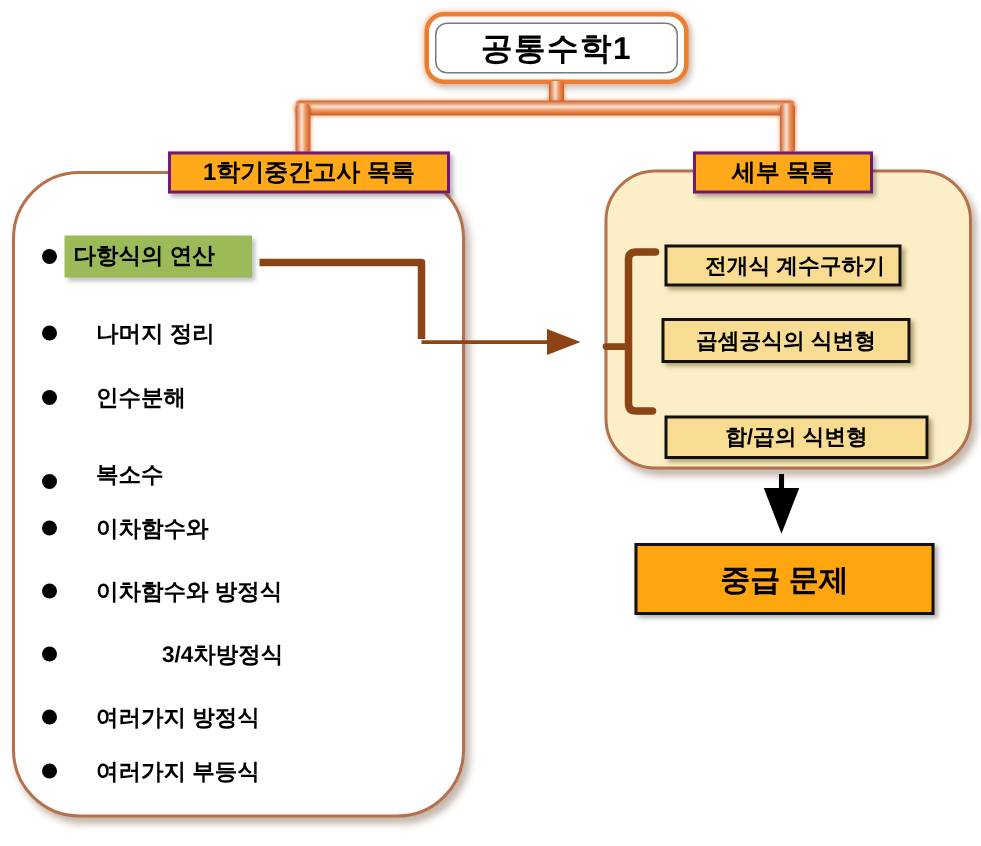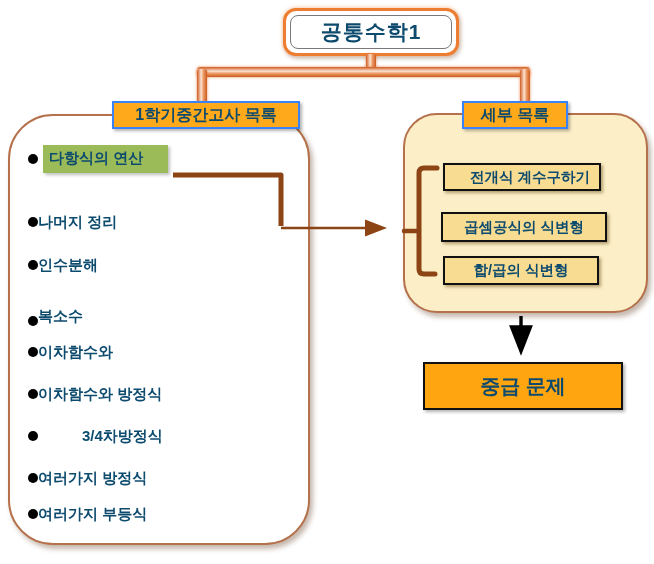--- a/index.html
+++ b/index.html
@@ -1,18 +1,18 @@
 <!DOCTYPE html>
 <html><head>
 <meta charset="utf-8">
 <style>
   html,body{margin:0;padding:0;background:#fff;}
   #canvas{
     position:relative;width:654px;height:564px;background:#fff;overflow:hidden;
-    font-family:"Liberation Sans","DejaVu Sans",sans-serif;font-weight:bold;color:#0c4a6e;
+    font-family:"Liberation Sans","DejaVu Sans",sans-serif;font-weight:bold;color:#000000;
   }
   
   .title-box{
     position:absolute;left:283px;top:8px;width:176px;height:48px;box-sizing:border-box;
     border:3px solid #ED7D31;border-radius:13px;background:#fff;
     box-shadow:0 0 4px rgba(237,125,49,.55), 2px 3px 4px rgba(0,0,0,.18);
   }
   .title-inner{
     position:absolute;left:4px;top:4px;right:4px;bottom:4px;
     border:1px solid #7a7a7a;border-radius:8px;
@@ -25,53 +25,53 @@
     height:10px;background:linear-gradient(to bottom,#CE5B21,#FBE3D3 42%,#F0A06C 62%,#C95A1F);
     box-shadow:0 0 3px rgba(231,111,43,.8);
   }
   .bar-v{
     width:10px;background:linear-gradient(to right,#CE5B21,#FBE3D3 42%,#F0A06C 62%,#C95A1F);
     box-shadow:0 0 3px rgba(231,111,43,.8);
   }
   
   .badge{
     position:absolute;box-sizing:border-box;height:28px;background:#FFA91B;
-    border:2px solid #3b82f6;display:flex;align-items:center;justify-content:center;
+    border:2px solid #701a75;display:flex;align-items:center;justify-content:center;
     font-size:16px;z-index:6;box-shadow:2px 2px 3px rgba(0,0,0,.3);
   }
   .badge-left{left:112px;top:101px;width:188px;}
-  .badge-right{left:462px;top:101px;width:106px;}
+  .badge-right{left:462px;top:101px;width:120px;}
   
   .panel{position:absolute;box-sizing:border-box;border:2px solid #B5714B;}
   .panel-left{
     left:8px;top:114px;width:302px;height:431px;border-radius:45px;background:#fff;
     box-shadow:3px 4px 5px rgba(90,50,20,.35);z-index:1;
   }
   .panel-right{
     left:403px;top:113px;width:245px;height:200px;border-radius:34px;background:#FCEFC8;
     box-shadow:3px 4px 5px rgba(90,50,20,.35);z-index:1;
   }
   
   .topics{position:absolute;left:28px;top:0;margin:0;padding:0;list-style:none;z-index:4;}
   .topic{position:absolute;display:flex;align-items:center;height:30px;white-space:nowrap;}
   .bullet{width:10px;height:10px;border-radius:50%;background:#000;flex:0 0 10px;}
-  .topic-label{margin-left:0;font-size:15px;}
+  .topic-label{margin-left:26px;font-size:15px;}
   .topic-label.hl{
     margin-left:5px;padding:4px 25px 5px 6px;background:#9BBB59;
     box-shadow:2px 2px 3px rgba(0,0,0,.25);
   }
   
   .detail-box{
     position:absolute;box-sizing:border-box;background:#F8DC92;border:2px solid #111;
     display:flex;align-items:center;justify-content:center;font-size:14.5px;
     z-index:5;box-shadow:2px 2px 3px rgba(120,95,40,.55);white-space:nowrap;
   }
   .detail-1{left:443px;top:163px;width:158px;height:28px;padding-left:16px;}
   .detail-2{left:441px;top:212px;width:166px;height:30px;}
-  .detail-3{left:443px;top:256px;width:156px;height:29px;}
+  .detail-3{left:443px;top:277px;width:176px;height:29px;}
   
   .result-box{
     position:absolute;left:423px;top:362px;width:200px;height:48px;box-sizing:border-box;
     background:#FFA50F;border:2.5px solid #111;display:flex;align-items:center;justify-content:center;
     font-size:20px;z-index:5;box-shadow:2px 2px 3px rgba(0,0,0,.3);
   }
   
   #overlay{position:absolute;left:0;top:0;z-index:3;pointer-events:none;}
 </style>
 </head>
@@ -107,21 +107,21 @@
     <path d="M173 175 H281 V226" fill="none" stroke="#8C4415" stroke-width="5" stroke-linejoin="round"></path>
     <line x1="281" y1="228" x2="382" y2="228" stroke="#8C4415" stroke-width="2.5" marker-end="url(#arrowBrown)"></line>
 
     <path d="M437 168 H424 Q419 168 419 173 V269 Q419 274 424 274 H435" fill="none" stroke="#8C4415" stroke-width="5" stroke-linecap="round"></path>
     <path d="M404 231 H419" fill="none" stroke="#8C4415" stroke-width="4.5" stroke-linecap="round"></path>
 
     <line x1="521" y1="316" x2="521" y2="349" stroke="#000" stroke-width="3.4" marker-end="url(#arrowBlack)"></line>
   </svg>
 
   <ul class="topics">
-    <li class="topic" style="top:144px;">
+    <li class="topic" style="top:156px;">
       <span class="bullet"></span>
       <span class="topic-label hl">다항식의 연산</span>
     </li>
     <li class="topic" style="top:207px;">
       <span class="bullet"></span>
       <span class="topic-label">나머지 정리</span>
     </li>
     <li class="topic" style="top:250px;">
       <span class="bullet"></span>
       <span class="topic-label">인수분해</span>

